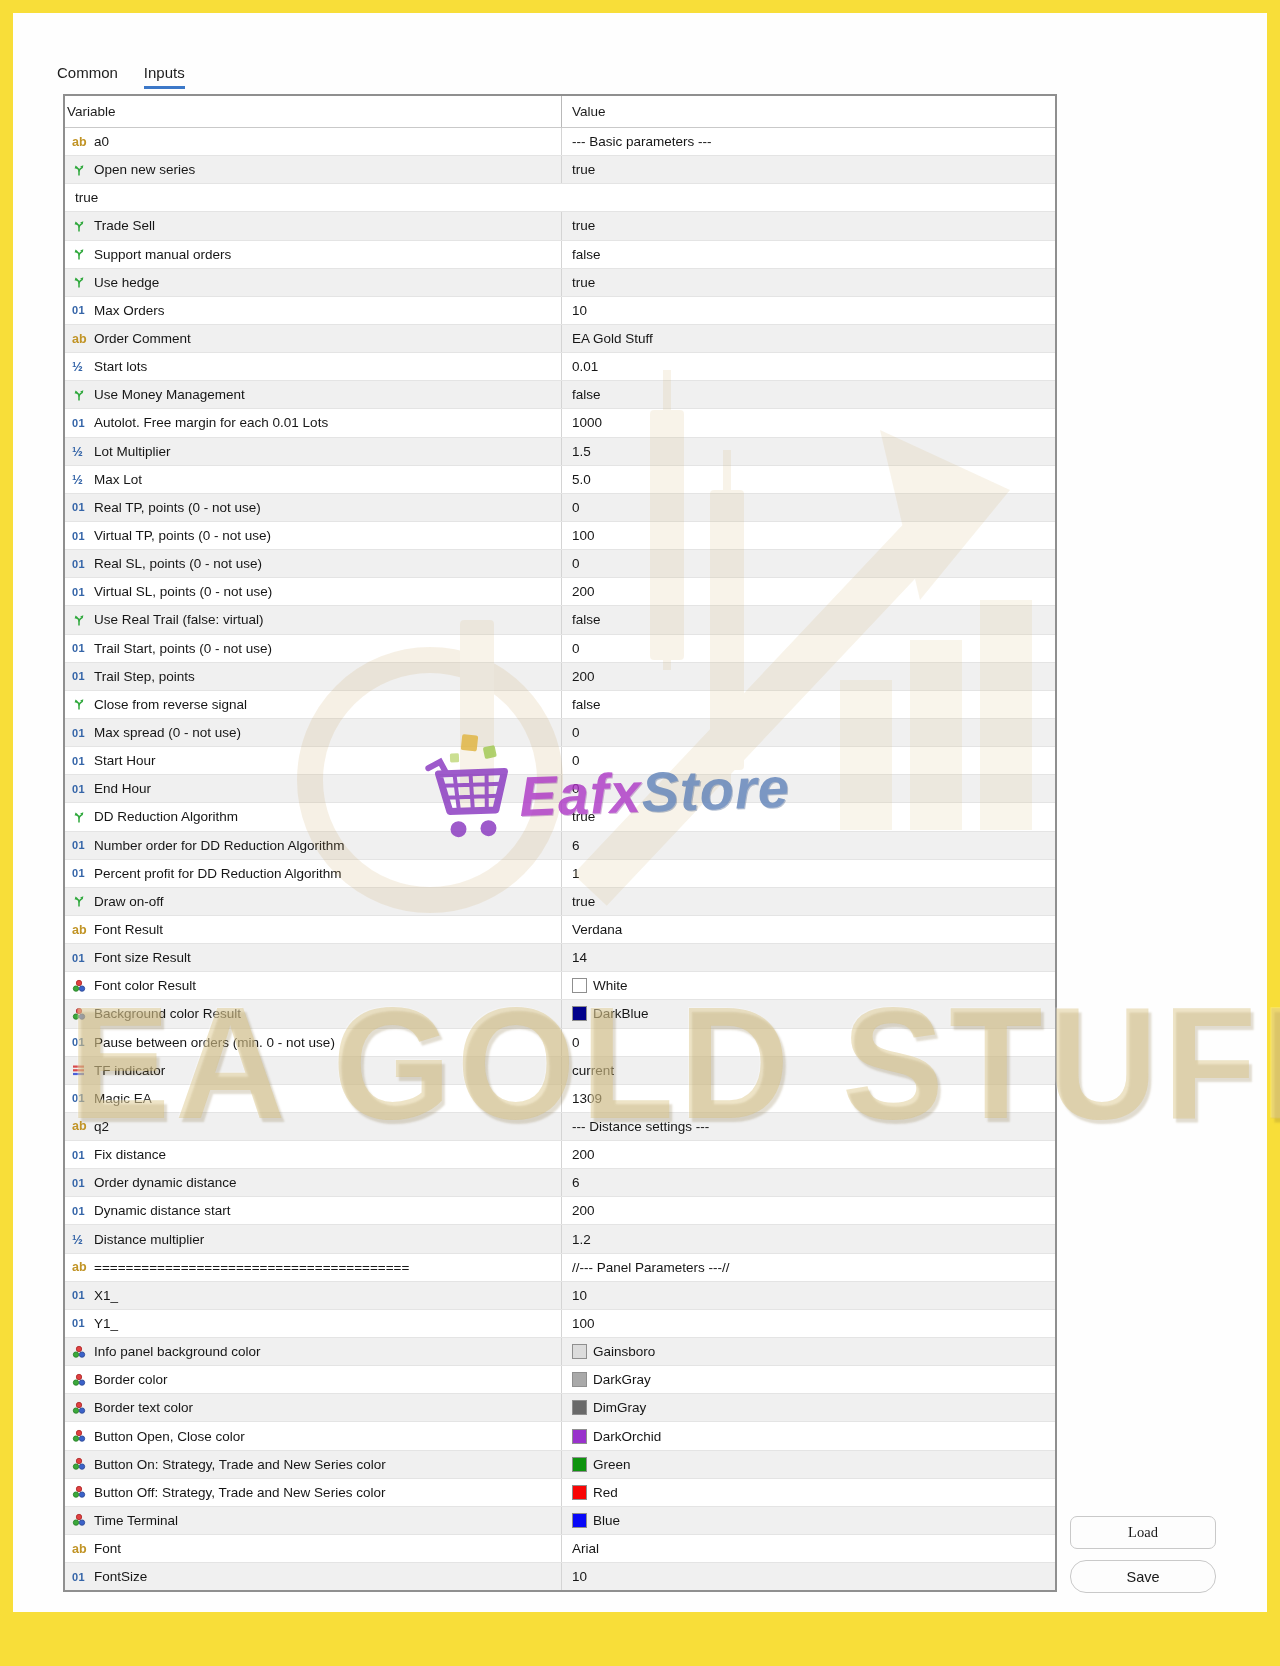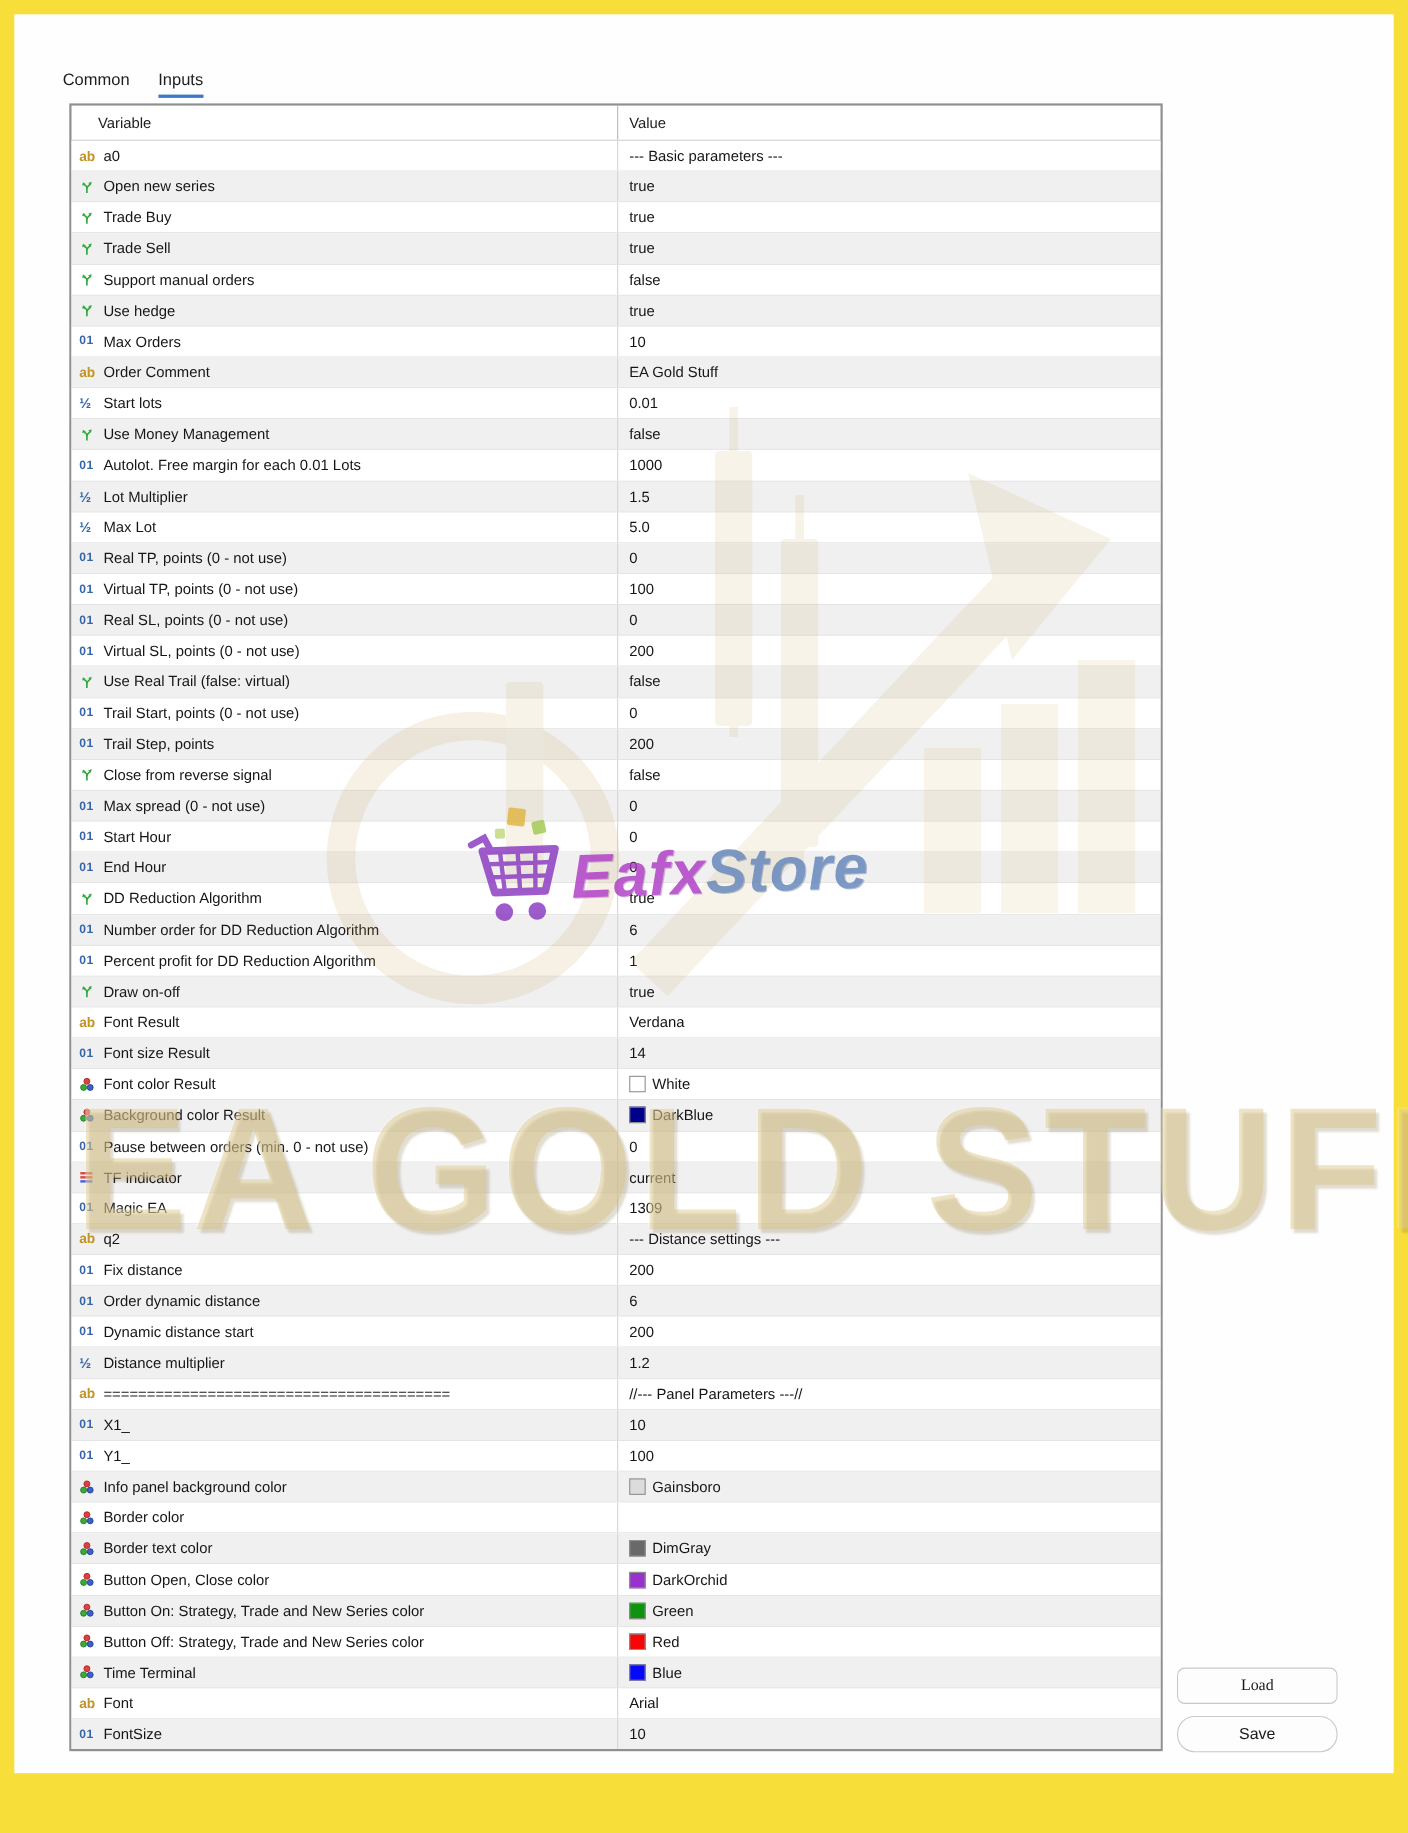--- a/index.html
+++ b/index.html
@@ -17,21 +17,21 @@
   .tab.active{border-bottom:3px solid #3C78C8;}
 
   
   .table{
     position:absolute;left:63px;top:94px;width:994px;height:1498px;z-index:1;
     border:2px solid #8f8f8f;background:#fff;box-sizing:border-box;
     display:flex;flex-direction:column;
   }
   .thead{flex:none;height:31px;display:flex;border-bottom:1px solid #c9c9c9;}
   .hcell{display:flex;align-items:center;font-size:13.5px;color:#1c1c1c;box-sizing:border-box;}
-  .hvar{width:497px;border-right:1px solid #b9b9b9;padding-left:24px;}
+  .hvar{width:497px;border-right:1px solid #b9b9b9;padding-left:2px;}
   .hval{flex:1;padding-left:10px;}
   .tbody{flex:1;display:flex;flex-direction:column;}
   .row{flex:1;display:flex;border-bottom:1px solid #e4e4e4;box-sizing:border-box;background:#fff;}
   .row:nth-child(even){background:#f0f0f0;}
   .row:last-child{border-bottom:none;}
   .cvar{width:497px;border-right:1px solid #d4d4d4;display:flex;align-items:center;
         padding-left:7px;box-sizing:border-box;overflow:hidden;white-space:nowrap;}
   .cval{flex:1;display:flex;align-items:center;padding-left:10px;overflow:hidden;white-space:nowrap;}
   .icon{width:22px;flex:none;display:flex;align-items:center;}
   .g-ab{color:#C19426;font-weight:700;font-size:12.5px;}
@@ -109,394 +109,383 @@
           </span>
       <span class="label">Open new series</span>
     </div>
     <div class="cell cval">
 
       <span class="vtext">true</span>
     </div>
   </div>
 
   <div class="row">
+    <div class="cell cval">
+
+      <span class="vtext">true</span>
+    </div>
+  </div>
+
+  <div class="row">
     <div class="cell cvar">
       <span class="icon">
             <svg width="14" height="14" viewBox="0 0 14 14">
               <path d="M7 12.5 V7.5 C7 5.4 5.4 5.9 4.3 4.7" stroke="#2FA83C" stroke-width="1.5" fill="none"></path>
               <path d="M7 8.5 C7 5.9 8.7 6.3 9.8 4.3" stroke="#2FA83C" stroke-width="1.5" fill="none"></path>
               <path d="M2.6 5.7 L3.5 2.6 L6.2 4.4 Z" fill="#2FA83C"></path>
               <path d="M8.2 3.4 L11.3 2.2 L10.7 5.5 Z" fill="#2FA83C"></path>
             </svg>
           </span>
-      <span class="label">Trade Buy</span>
+      <span class="label">Trade Sell</span>
     </div>
     <div class="cell cval">
 
       <span class="vtext">true</span>
     </div>
   </div>
 
   <div class="row">
     <div class="cell cvar">
       <span class="icon">
             <svg width="14" height="14" viewBox="0 0 14 14">
               <path d="M7 12.5 V7.5 C7 5.4 5.4 5.9 4.3 4.7" stroke="#2FA83C" stroke-width="1.5" fill="none"></path>
               <path d="M7 8.5 C7 5.9 8.7 6.3 9.8 4.3" stroke="#2FA83C" stroke-width="1.5" fill="none"></path>
               <path d="M2.6 5.7 L3.5 2.6 L6.2 4.4 Z" fill="#2FA83C"></path>
               <path d="M8.2 3.4 L11.3 2.2 L10.7 5.5 Z" fill="#2FA83C"></path>
             </svg>
           </span>
-      <span class="label">Trade Sell</span>
-    </div>
-    <div class="cell cval">
-
-      <span class="vtext">true</span>
+      <span class="label">Support manual orders</span>
+    </div>
+    <div class="cell cval">
+
+      <span class="vtext">false</span>
     </div>
   </div>
 
   <div class="row">
     <div class="cell cvar">
       <span class="icon">
             <svg width="14" height="14" viewBox="0 0 14 14">
               <path d="M7 12.5 V7.5 C7 5.4 5.4 5.9 4.3 4.7" stroke="#2FA83C" stroke-width="1.5" fill="none"></path>
               <path d="M7 8.5 C7 5.9 8.7 6.3 9.8 4.3" stroke="#2FA83C" stroke-width="1.5" fill="none"></path>
               <path d="M2.6 5.7 L3.5 2.6 L6.2 4.4 Z" fill="#2FA83C"></path>
               <path d="M8.2 3.4 L11.3 2.2 L10.7 5.5 Z" fill="#2FA83C"></path>
             </svg>
           </span>
-      <span class="label">Support manual orders</span>
-    </div>
-    <div class="cell cval">
-
-      <span class="vtext">false</span>
+      <span class="label">Use hedge</span>
+    </div>
+    <div class="cell cval">
+
+      <span class="vtext">true</span>
+    </div>
+  </div>
+
+  <div class="row">
+    <div class="cell cvar">
+      <span class="icon">
+            <span class="g-int">01</span>
+          </span>
+      <span class="label">Max Orders</span>
+    </div>
+    <div class="cell cval">
+
+      <span class="vtext">10</span>
+    </div>
+  </div>
+
+  <div class="row">
+    <div class="cell cvar">
+      <span class="icon">
+            <span class="g-ab">ab</span>
+          </span>
+      <span class="label">Order Comment</span>
+    </div>
+    <div class="cell cval">
+
+      <span class="vtext">EA Gold Stuff</span>
+    </div>
+  </div>
+
+  <div class="row">
+    <div class="cell cvar">
+      <span class="icon">
+            <span class="g-dbl">½</span>
+          </span>
+      <span class="label">Start lots</span>
+    </div>
+    <div class="cell cval">
+
+      <span class="vtext">0.01</span>
     </div>
   </div>
 
   <div class="row">
     <div class="cell cvar">
       <span class="icon">
             <svg width="14" height="14" viewBox="0 0 14 14">
               <path d="M7 12.5 V7.5 C7 5.4 5.4 5.9 4.3 4.7" stroke="#2FA83C" stroke-width="1.5" fill="none"></path>
               <path d="M7 8.5 C7 5.9 8.7 6.3 9.8 4.3" stroke="#2FA83C" stroke-width="1.5" fill="none"></path>
               <path d="M2.6 5.7 L3.5 2.6 L6.2 4.4 Z" fill="#2FA83C"></path>
               <path d="M8.2 3.4 L11.3 2.2 L10.7 5.5 Z" fill="#2FA83C"></path>
             </svg>
           </span>
-      <span class="label">Use hedge</span>
-    </div>
-    <div class="cell cval">
-
-      <span class="vtext">true</span>
-    </div>
-  </div>
-
-  <div class="row">
-    <div class="cell cvar">
-      <span class="icon">
-            <span class="g-int">01</span>
-          </span>
-      <span class="label">Max Orders</span>
-    </div>
-    <div class="cell cval">
-
-      <span class="vtext">10</span>
-    </div>
-  </div>
-
-  <div class="row">
-    <div class="cell cvar">
-      <span class="icon">
-            <span class="g-ab">ab</span>
-          </span>
-      <span class="label">Order Comment</span>
-    </div>
-    <div class="cell cval">
-
-      <span class="vtext">EA Gold Stuff</span>
+      <span class="label">Use Money Management</span>
+    </div>
+    <div class="cell cval">
+
+      <span class="vtext">false</span>
+    </div>
+  </div>
+
+  <div class="row">
+    <div class="cell cvar">
+      <span class="icon">
+            <span class="g-int">01</span>
+          </span>
+      <span class="label">Autolot. Free margin for each 0.01 Lots</span>
+    </div>
+    <div class="cell cval">
+
+      <span class="vtext">1000</span>
     </div>
   </div>
 
   <div class="row">
     <div class="cell cvar">
       <span class="icon">
             <span class="g-dbl">½</span>
           </span>
-      <span class="label">Start lots</span>
-    </div>
-    <div class="cell cval">
-
-      <span class="vtext">0.01</span>
+      <span class="label">Lot Multiplier</span>
+    </div>
+    <div class="cell cval">
+
+      <span class="vtext">1.5</span>
+    </div>
+  </div>
+
+  <div class="row">
+    <div class="cell cvar">
+      <span class="icon">
+            <span class="g-dbl">½</span>
+          </span>
+      <span class="label">Max Lot</span>
+    </div>
+    <div class="cell cval">
+
+      <span class="vtext">5.0</span>
+    </div>
+  </div>
+
+  <div class="row">
+    <div class="cell cvar">
+      <span class="icon">
+            <span class="g-int">01</span>
+          </span>
+      <span class="label">Real TP, points (0 - not use)</span>
+    </div>
+    <div class="cell cval">
+
+      <span class="vtext">0</span>
+    </div>
+  </div>
+
+  <div class="row">
+    <div class="cell cvar">
+      <span class="icon">
+            <span class="g-int">01</span>
+          </span>
+      <span class="label">Virtual TP, points (0 - not use)</span>
+    </div>
+    <div class="cell cval">
+
+      <span class="vtext">100</span>
+    </div>
+  </div>
+
+  <div class="row">
+    <div class="cell cvar">
+      <span class="icon">
+            <span class="g-int">01</span>
+          </span>
+      <span class="label">Real SL, points (0 - not use)</span>
+    </div>
+    <div class="cell cval">
+
+      <span class="vtext">0</span>
+    </div>
+  </div>
+
+  <div class="row">
+    <div class="cell cvar">
+      <span class="icon">
+            <span class="g-int">01</span>
+          </span>
+      <span class="label">Virtual SL, points (0 - not use)</span>
+    </div>
+    <div class="cell cval">
+
+      <span class="vtext">200</span>
     </div>
   </div>
 
   <div class="row">
     <div class="cell cvar">
       <span class="icon">
             <svg width="14" height="14" viewBox="0 0 14 14">
               <path d="M7 12.5 V7.5 C7 5.4 5.4 5.9 4.3 4.7" stroke="#2FA83C" stroke-width="1.5" fill="none"></path>
               <path d="M7 8.5 C7 5.9 8.7 6.3 9.8 4.3" stroke="#2FA83C" stroke-width="1.5" fill="none"></path>
               <path d="M2.6 5.7 L3.5 2.6 L6.2 4.4 Z" fill="#2FA83C"></path>
               <path d="M8.2 3.4 L11.3 2.2 L10.7 5.5 Z" fill="#2FA83C"></path>
             </svg>
           </span>
-      <span class="label">Use Money Management</span>
+      <span class="label">Use Real Trail (false: virtual)</span>
     </div>
     <div class="cell cval">
 
       <span class="vtext">false</span>
     </div>
   </div>
 
   <div class="row">
     <div class="cell cvar">
       <span class="icon">
             <span class="g-int">01</span>
           </span>
-      <span class="label">Autolot. Free margin for each 0.01 Lots</span>
-    </div>
-    <div class="cell cval">
-
-      <span class="vtext">1000</span>
-    </div>
-  </div>
-
-  <div class="row">
-    <div class="cell cvar">
-      <span class="icon">
-            <span class="g-dbl">½</span>
-          </span>
-      <span class="label">Lot Multiplier</span>
-    </div>
-    <div class="cell cval">
-
-      <span class="vtext">1.5</span>
-    </div>
-  </div>
-
-  <div class="row">
-    <div class="cell cvar">
-      <span class="icon">
-            <span class="g-dbl">½</span>
-          </span>
-      <span class="label">Max Lot</span>
-    </div>
-    <div class="cell cval">
-
-      <span class="vtext">5.0</span>
-    </div>
-  </div>
-
-  <div class="row">
-    <div class="cell cvar">
-      <span class="icon">
-            <span class="g-int">01</span>
-          </span>
-      <span class="label">Real TP, points (0 - not use)</span>
+      <span class="label">Trail Start, points (0 - not use)</span>
     </div>
     <div class="cell cval">
 
       <span class="vtext">0</span>
     </div>
   </div>
 
   <div class="row">
     <div class="cell cvar">
       <span class="icon">
             <span class="g-int">01</span>
           </span>
-      <span class="label">Virtual TP, points (0 - not use)</span>
-    </div>
-    <div class="cell cval">
-
-      <span class="vtext">100</span>
-    </div>
-  </div>
-
-  <div class="row">
-    <div class="cell cvar">
-      <span class="icon">
-            <span class="g-int">01</span>
-          </span>
-      <span class="label">Real SL, points (0 - not use)</span>
-    </div>
-    <div class="cell cval">
-
-      <span class="vtext">0</span>
-    </div>
-  </div>
-
-  <div class="row">
-    <div class="cell cvar">
-      <span class="icon">
-            <span class="g-int">01</span>
-          </span>
-      <span class="label">Virtual SL, points (0 - not use)</span>
+      <span class="label">Trail Step, points</span>
     </div>
     <div class="cell cval">
 
       <span class="vtext">200</span>
     </div>
   </div>
 
   <div class="row">
     <div class="cell cvar">
       <span class="icon">
             <svg width="14" height="14" viewBox="0 0 14 14">
               <path d="M7 12.5 V7.5 C7 5.4 5.4 5.9 4.3 4.7" stroke="#2FA83C" stroke-width="1.5" fill="none"></path>
               <path d="M7 8.5 C7 5.9 8.7 6.3 9.8 4.3" stroke="#2FA83C" stroke-width="1.5" fill="none"></path>
               <path d="M2.6 5.7 L3.5 2.6 L6.2 4.4 Z" fill="#2FA83C"></path>
               <path d="M8.2 3.4 L11.3 2.2 L10.7 5.5 Z" fill="#2FA83C"></path>
             </svg>
           </span>
-      <span class="label">Use Real Trail (false: virtual)</span>
+      <span class="label">Close from reverse signal</span>
     </div>
     <div class="cell cval">
 
       <span class="vtext">false</span>
     </div>
   </div>
 
   <div class="row">
     <div class="cell cvar">
       <span class="icon">
             <span class="g-int">01</span>
           </span>
-      <span class="label">Trail Start, points (0 - not use)</span>
+      <span class="label">Max spread (0 - not use)</span>
     </div>
     <div class="cell cval">
 
       <span class="vtext">0</span>
     </div>
   </div>
 
   <div class="row">
     <div class="cell cvar">
       <span class="icon">
             <span class="g-int">01</span>
           </span>
-      <span class="label">Trail Step, points</span>
-    </div>
-    <div class="cell cval">
-
-      <span class="vtext">200</span>
+      <span class="label">Start Hour</span>
+    </div>
+    <div class="cell cval">
+
+      <span class="vtext">0</span>
+    </div>
+  </div>
+
+  <div class="row">
+    <div class="cell cvar">
+      <span class="icon">
+            <span class="g-int">01</span>
+          </span>
+      <span class="label">End Hour</span>
+    </div>
+    <div class="cell cval">
+
+      <span class="vtext">0</span>
     </div>
   </div>
 
   <div class="row">
     <div class="cell cvar">
       <span class="icon">
             <svg width="14" height="14" viewBox="0 0 14 14">
               <path d="M7 12.5 V7.5 C7 5.4 5.4 5.9 4.3 4.7" stroke="#2FA83C" stroke-width="1.5" fill="none"></path>
               <path d="M7 8.5 C7 5.9 8.7 6.3 9.8 4.3" stroke="#2FA83C" stroke-width="1.5" fill="none"></path>
               <path d="M2.6 5.7 L3.5 2.6 L6.2 4.4 Z" fill="#2FA83C"></path>
               <path d="M8.2 3.4 L11.3 2.2 L10.7 5.5 Z" fill="#2FA83C"></path>
             </svg>
           </span>
-      <span class="label">Close from reverse signal</span>
-    </div>
-    <div class="cell cval">
-
-      <span class="vtext">false</span>
-    </div>
-  </div>
-
-  <div class="row">
-    <div class="cell cvar">
-      <span class="icon">
-            <span class="g-int">01</span>
-          </span>
-      <span class="label">Max spread (0 - not use)</span>
-    </div>
-    <div class="cell cval">
-
-      <span class="vtext">0</span>
-    </div>
-  </div>
-
-  <div class="row">
-    <div class="cell cvar">
-      <span class="icon">
-            <span class="g-int">01</span>
-          </span>
-      <span class="label">Start Hour</span>
-    </div>
-    <div class="cell cval">
-
-      <span class="vtext">0</span>
-    </div>
-  </div>
-
-  <div class="row">
-    <div class="cell cvar">
-      <span class="icon">
-            <span class="g-int">01</span>
-          </span>
-      <span class="label">End Hour</span>
-    </div>
-    <div class="cell cval">
-
-      <span class="vtext">0</span>
+      <span class="label">DD Reduction Algorithm</span>
+    </div>
+    <div class="cell cval">
+
+      <span class="vtext">true</span>
+    </div>
+  </div>
+
+  <div class="row">
+    <div class="cell cvar">
+      <span class="icon">
+            <span class="g-int">01</span>
+          </span>
+      <span class="label">Number order for DD Reduction Algorithm</span>
+    </div>
+    <div class="cell cval">
+
+      <span class="vtext">6</span>
+    </div>
+  </div>
+
+  <div class="row">
+    <div class="cell cvar">
+      <span class="icon">
+            <span class="g-int">01</span>
+          </span>
+      <span class="label">Percent profit for DD Reduction Algorithm</span>
+    </div>
+    <div class="cell cval">
+
+      <span class="vtext">1</span>
     </div>
   </div>
 
   <div class="row">
     <div class="cell cvar">
       <span class="icon">
             <svg width="14" height="14" viewBox="0 0 14 14">
               <path d="M7 12.5 V7.5 C7 5.4 5.4 5.9 4.3 4.7" stroke="#2FA83C" stroke-width="1.5" fill="none"></path>
               <path d="M7 8.5 C7 5.9 8.7 6.3 9.8 4.3" stroke="#2FA83C" stroke-width="1.5" fill="none"></path>
               <path d="M2.6 5.7 L3.5 2.6 L6.2 4.4 Z" fill="#2FA83C"></path>
               <path d="M8.2 3.4 L11.3 2.2 L10.7 5.5 Z" fill="#2FA83C"></path>
             </svg>
           </span>
-      <span class="label">DD Reduction Algorithm</span>
-    </div>
-    <div class="cell cval">
-
-      <span class="vtext">true</span>
-    </div>
-  </div>
-
-  <div class="row">
-    <div class="cell cvar">
-      <span class="icon">
-            <span class="g-int">01</span>
-          </span>
-      <span class="label">Number order for DD Reduction Algorithm</span>
-    </div>
-    <div class="cell cval">
-
-      <span class="vtext">6</span>
-    </div>
-  </div>
-
-  <div class="row">
-    <div class="cell cvar">
-      <span class="icon">
-            <span class="g-int">01</span>
-          </span>
-      <span class="label">Percent profit for DD Reduction Algorithm</span>
-    </div>
-    <div class="cell cval">
-
-      <span class="vtext">1</span>
-    </div>
-  </div>
-
-  <div class="row">
-    <div class="cell cvar">
-      <span class="icon">
-            <svg width="14" height="14" viewBox="0 0 14 14">
-              <path d="M7 12.5 V7.5 C7 5.4 5.4 5.9 4.3 4.7" stroke="#2FA83C" stroke-width="1.5" fill="none"></path>
-              <path d="M7 8.5 C7 5.9 8.7 6.3 9.8 4.3" stroke="#2FA83C" stroke-width="1.5" fill="none"></path>
-              <path d="M2.6 5.7 L3.5 2.6 L6.2 4.4 Z" fill="#2FA83C"></path>
-              <path d="M8.2 3.4 L11.3 2.2 L10.7 5.5 Z" fill="#2FA83C"></path>
-            </svg>
-          </span>
       <span class="label">Draw on-off</span>
     </div>
     <div class="cell cval">
 
       <span class="vtext">true</span>
     </div>
   </div>
 
   <div class="row">
     <div class="cell cvar">
@@ -725,20 +714,24 @@
   <div class="row">
     <div class="cell cvar">
       <span class="icon">
             <svg width="14" height="14" viewBox="0 0 14 14">
               <circle cx="7" cy="4" r="2.7" fill="#E04040" stroke="#A82525" stroke-width="0.8"></circle>
               <circle cx="4" cy="9.6" r="2.7" fill="#3BA93B" stroke="#1F7A1F" stroke-width="0.8"></circle>
               <circle cx="10" cy="9.6" r="2.7" fill="#3B62C9" stroke="#24418F" stroke-width="0.8"></circle>
             </svg>
           </span>
       <span class="label">Border color</span>
+    </div>
+    <div class="cell cval">
+      <span class="swatch" style="display: inline-block; background: rgb(169, 169, 169);"></span>
+      <span class="vtext">DarkGray</span>
     </div>
   </div>
 
   <div class="row">
     <div class="cell cvar">
       <span class="icon">
             <svg width="14" height="14" viewBox="0 0 14 14">
               <circle cx="7" cy="4" r="2.7" fill="#E04040" stroke="#A82525" stroke-width="0.8"></circle>
               <circle cx="4" cy="9.6" r="2.7" fill="#3BA93B" stroke="#1F7A1F" stroke-width="0.8"></circle>
               <circle cx="10" cy="9.6" r="2.7" fill="#3B62C9" stroke="#24418F" stroke-width="0.8"></circle>

